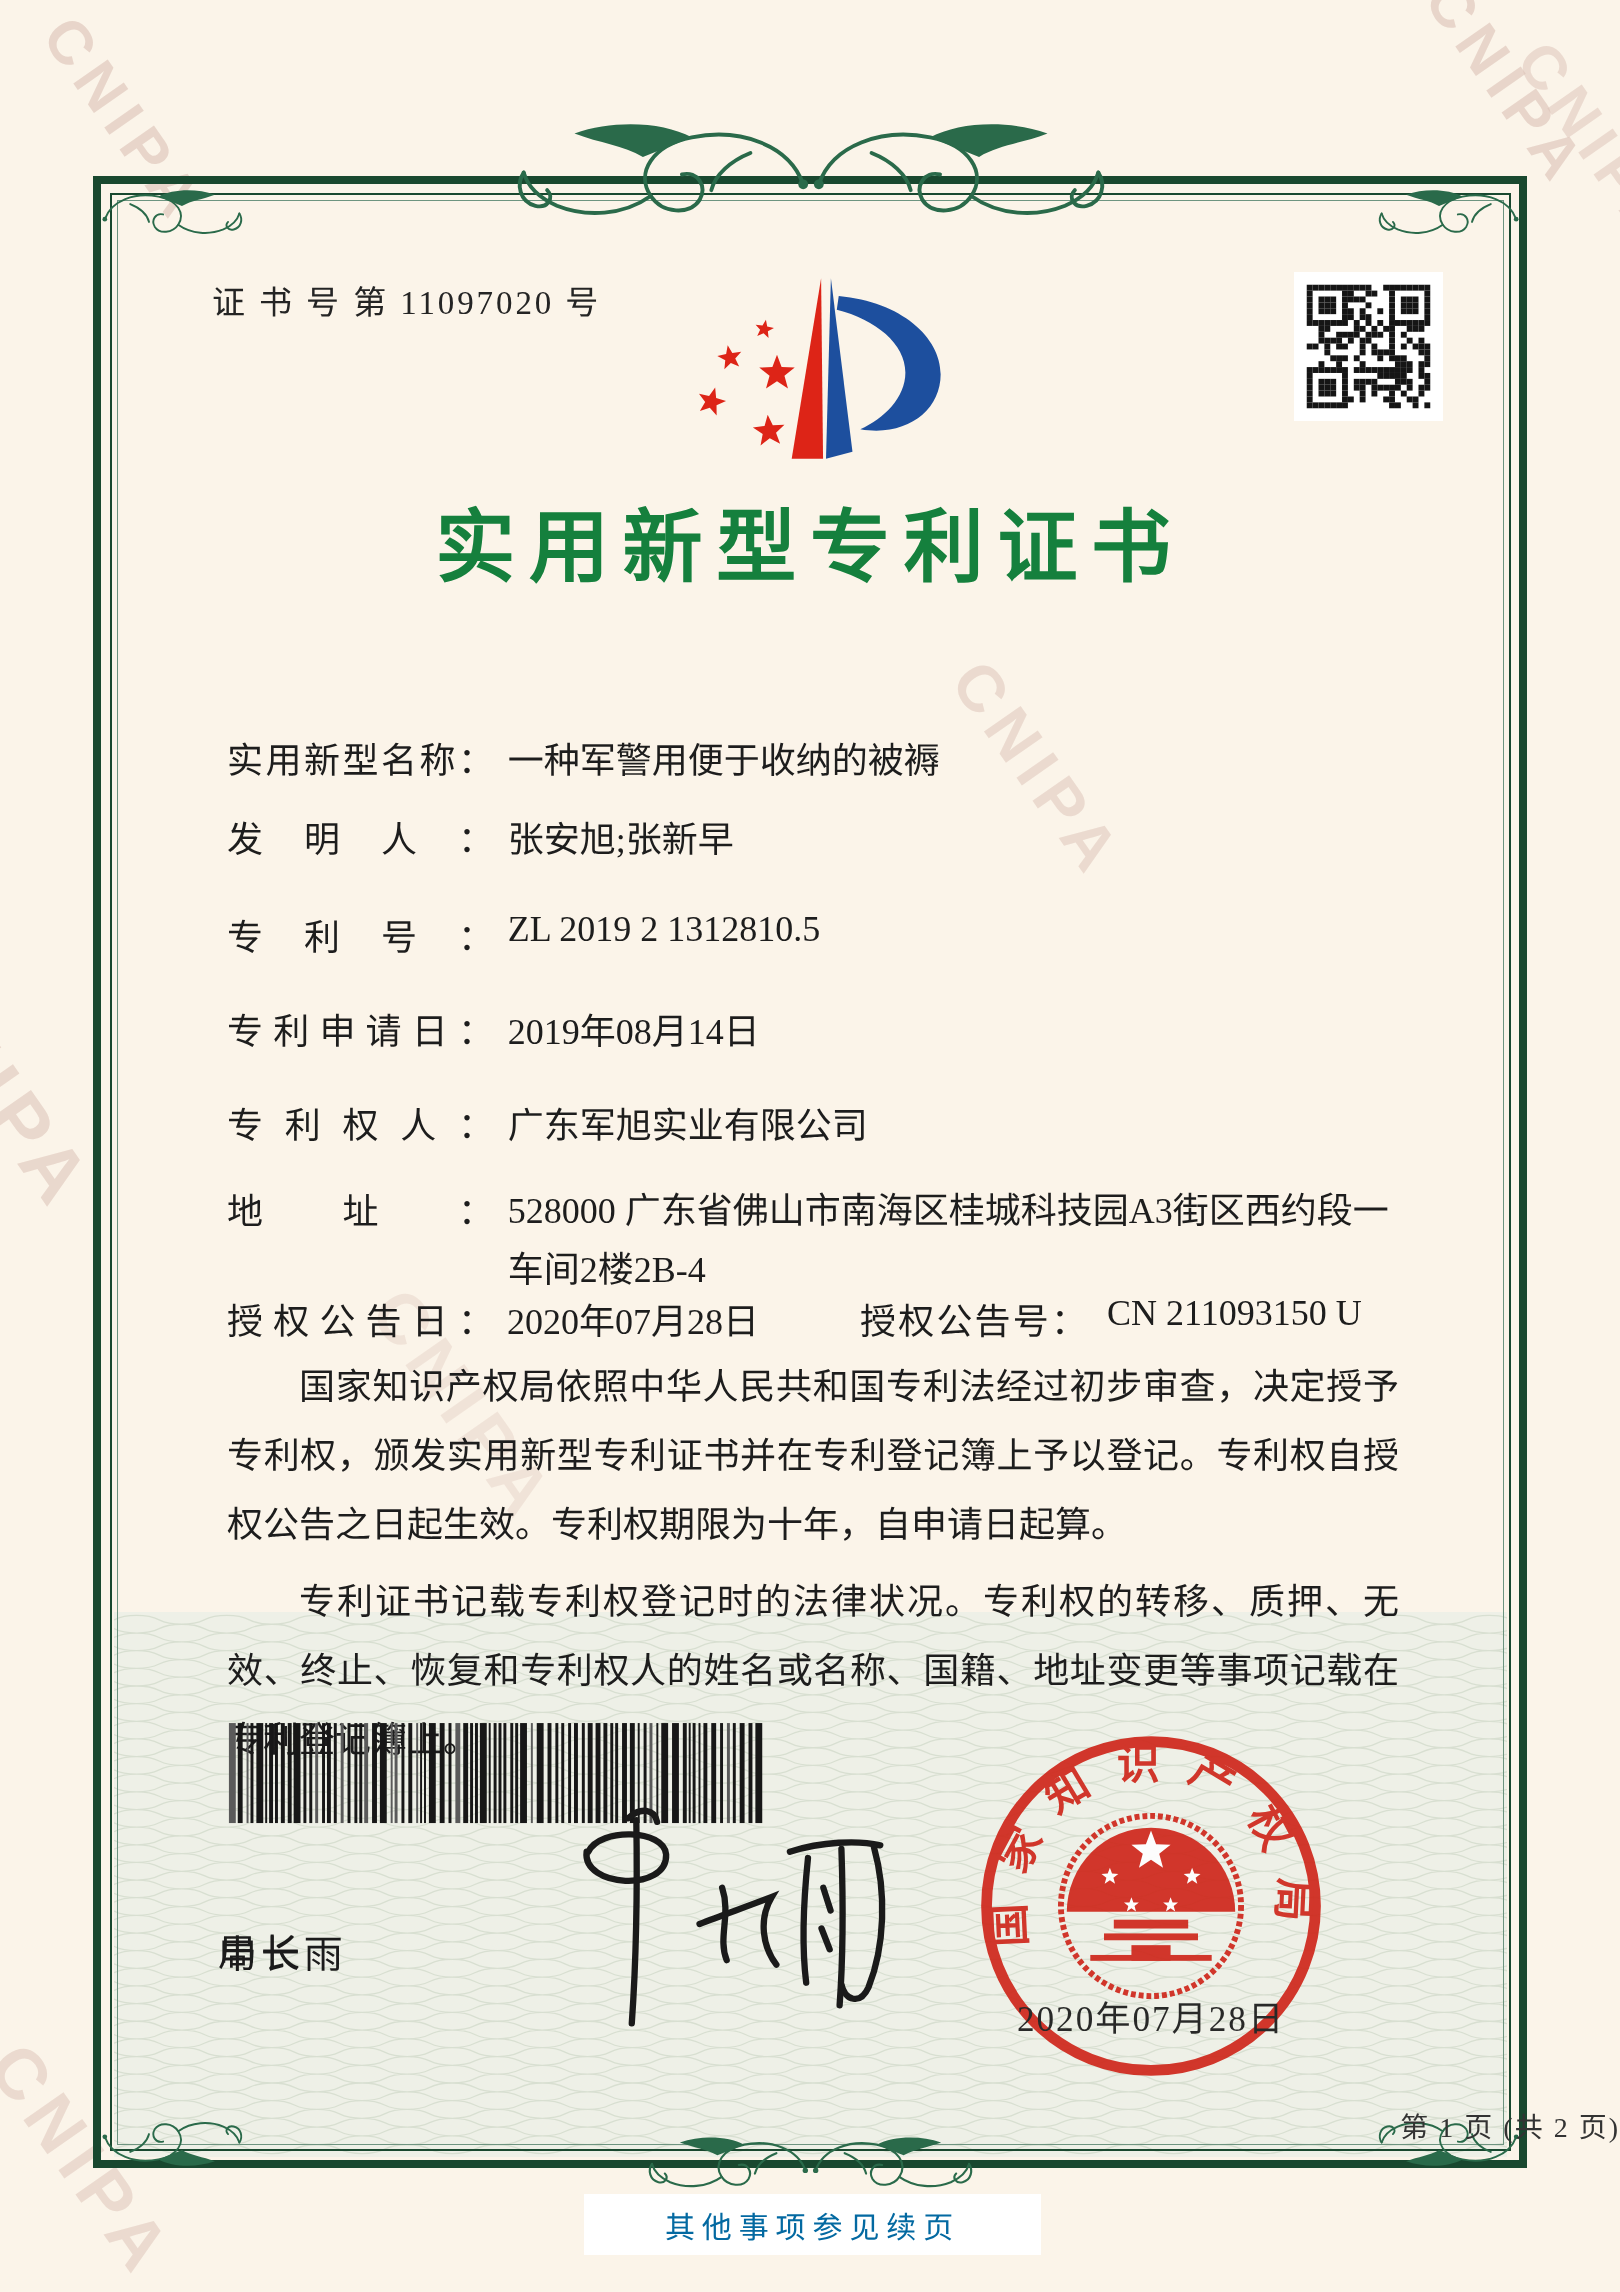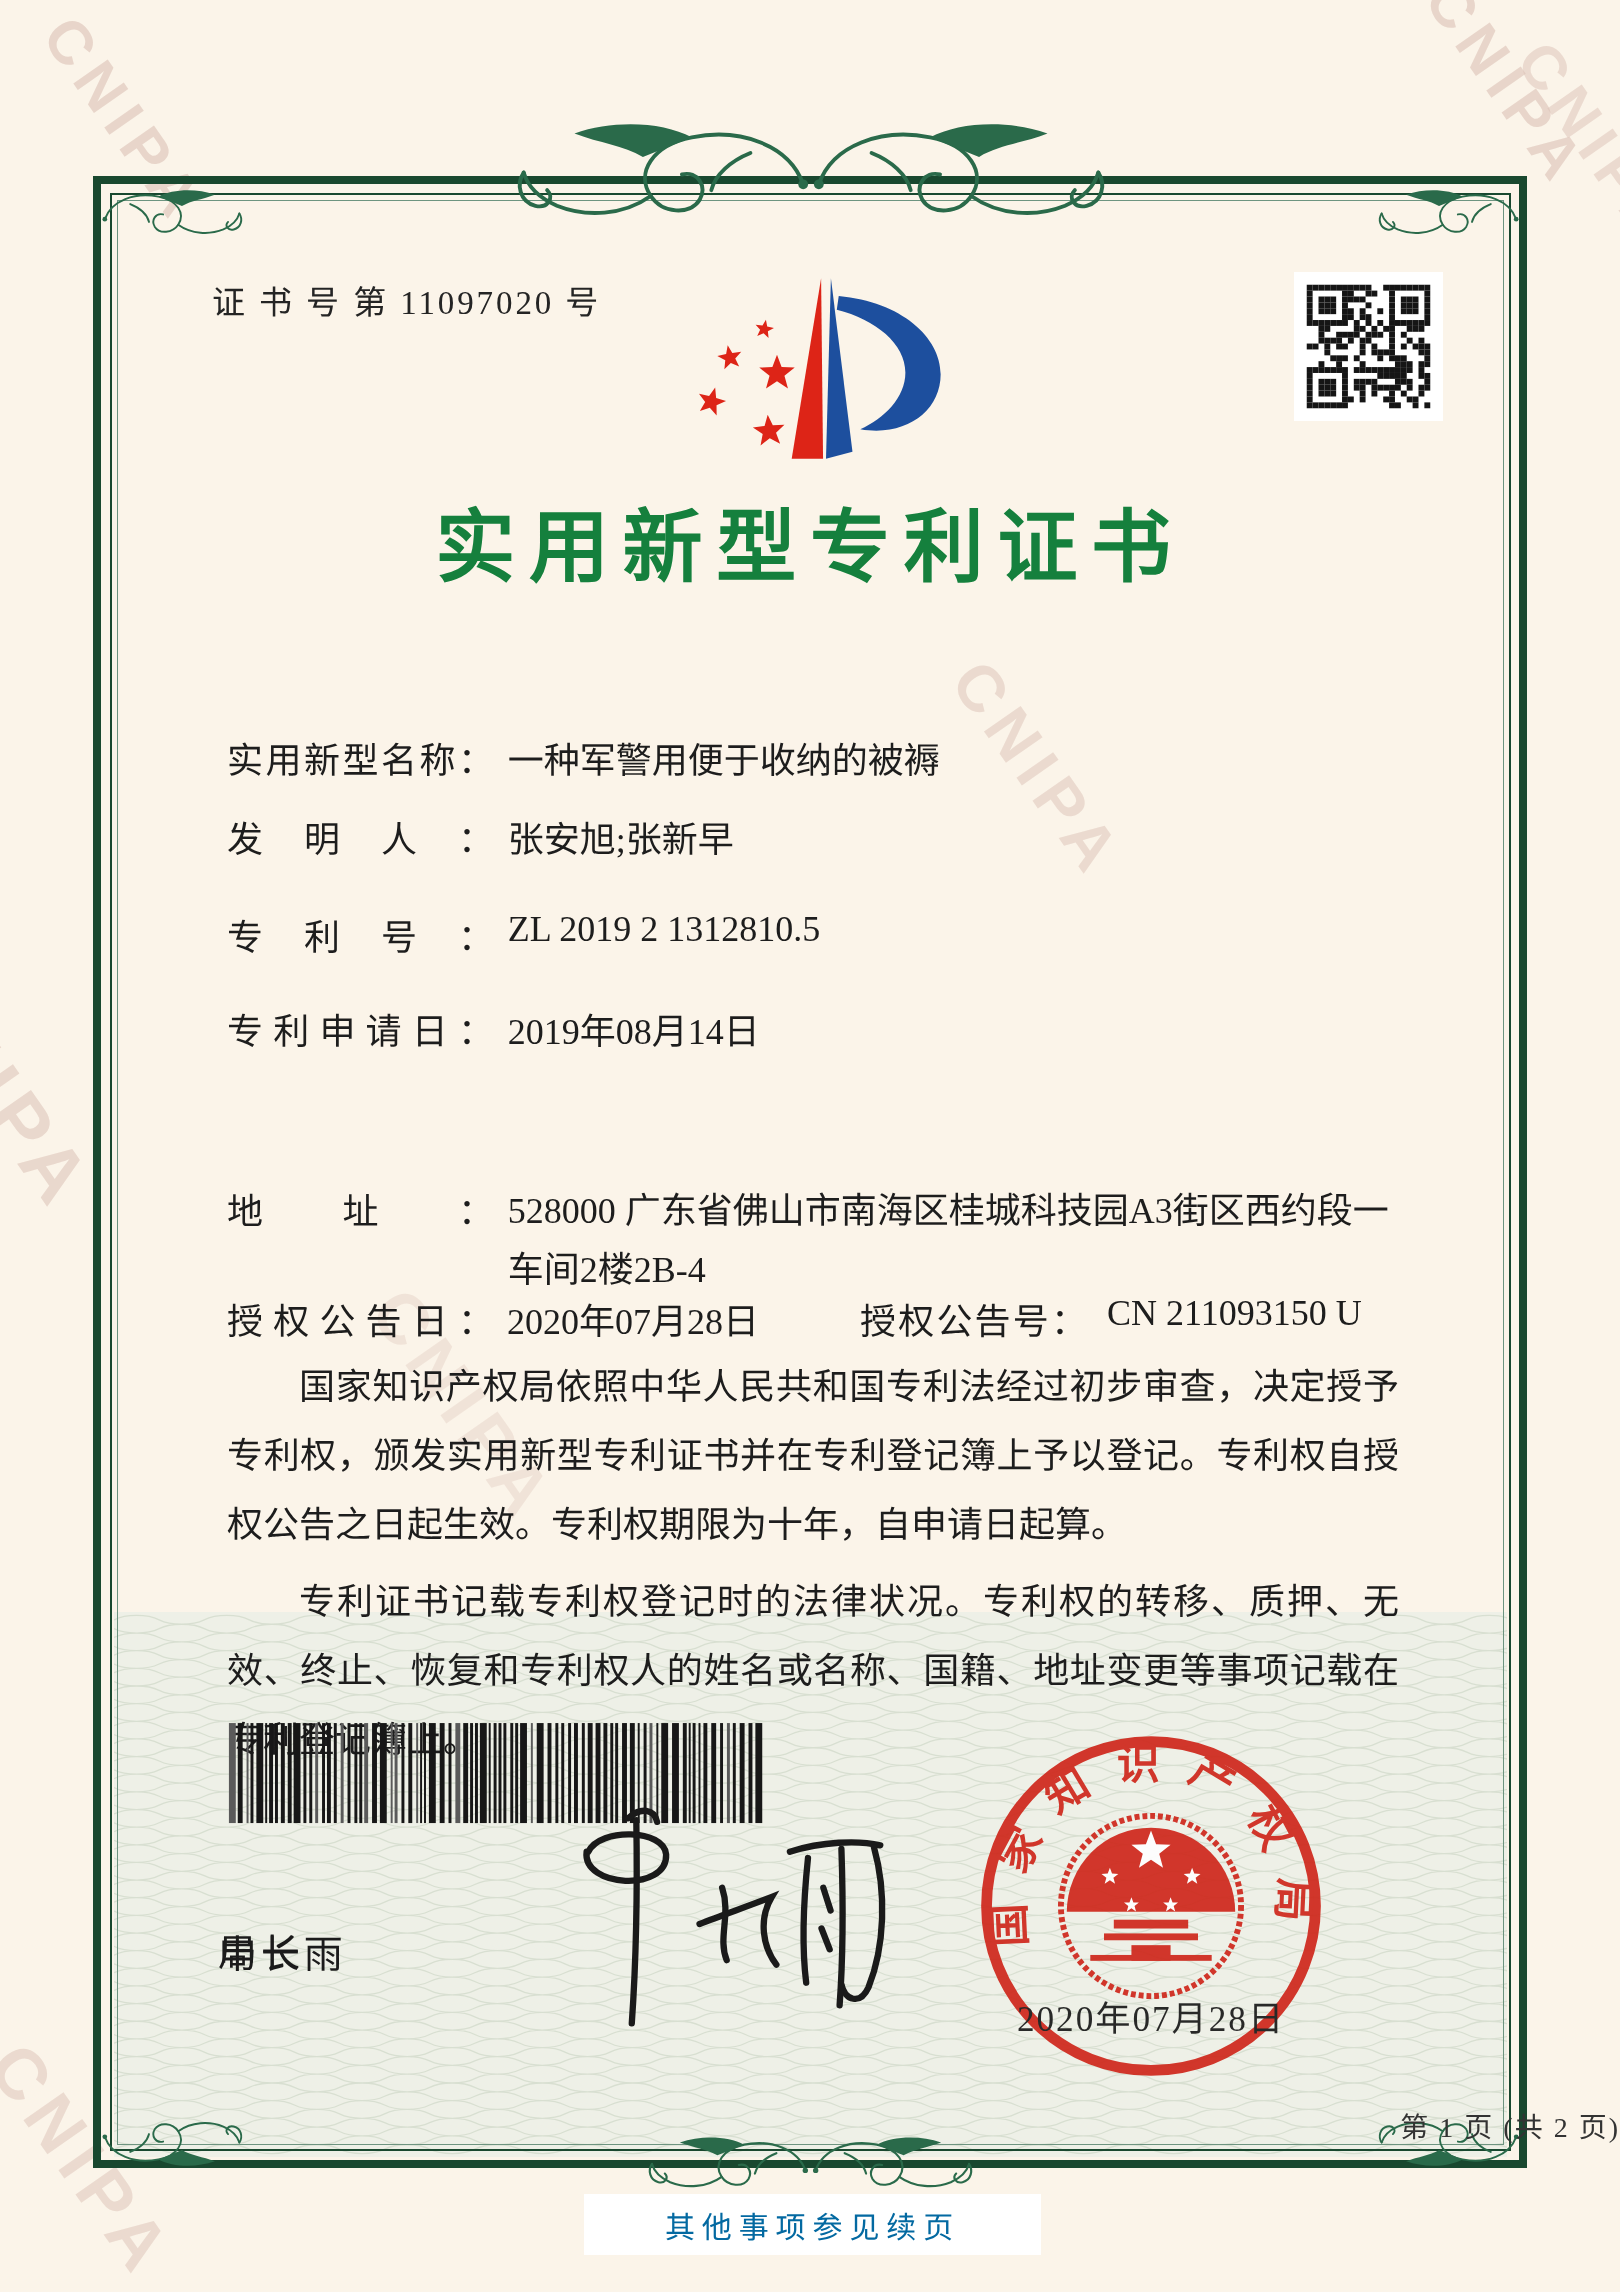--- a/index.html
+++ b/index.html
@@ -377,20 +377,23 @@
     </div>
     <div class="frow" style="top:810px">
       <span class="flabel">发明人：</span><span class="fvalue">张安旭;张新早</span>
     </div>
     <div class="frow" style="top:908px">
       <span class="flabel">专利号：</span><span class="fvalue">ZL 2019 2 1312810.5</span>
     </div>
     <div class="frow" style="top:1002px">
       <span class="flabel">专利申请日：</span><span class="fvalue">2019年08月14日</span>
     </div>
+    <div class="frow" style="top:1096px">
+      <span class="flabel">专利权人：</span><span class="fvalue">广东军旭实业有限公司</span>
+    </div>
     <div class="frow" style="top:1182px">
       <span class="flabel">地址：</span><span class="addr-val"><span>528000 广东省佛山市南海区桂城科技园A3街区西约段一</span><br>
       <span>车间2楼2B-4</span></span>
     </div>
 
     <div class="grow">
       <span class="flabel">授权公告日：</span>
       <span class="gv1">2020年07月28日</span>
       <span class="flabel2">授权公告号：</span>
       <span class="gv2">CN 211093150 U</span>

